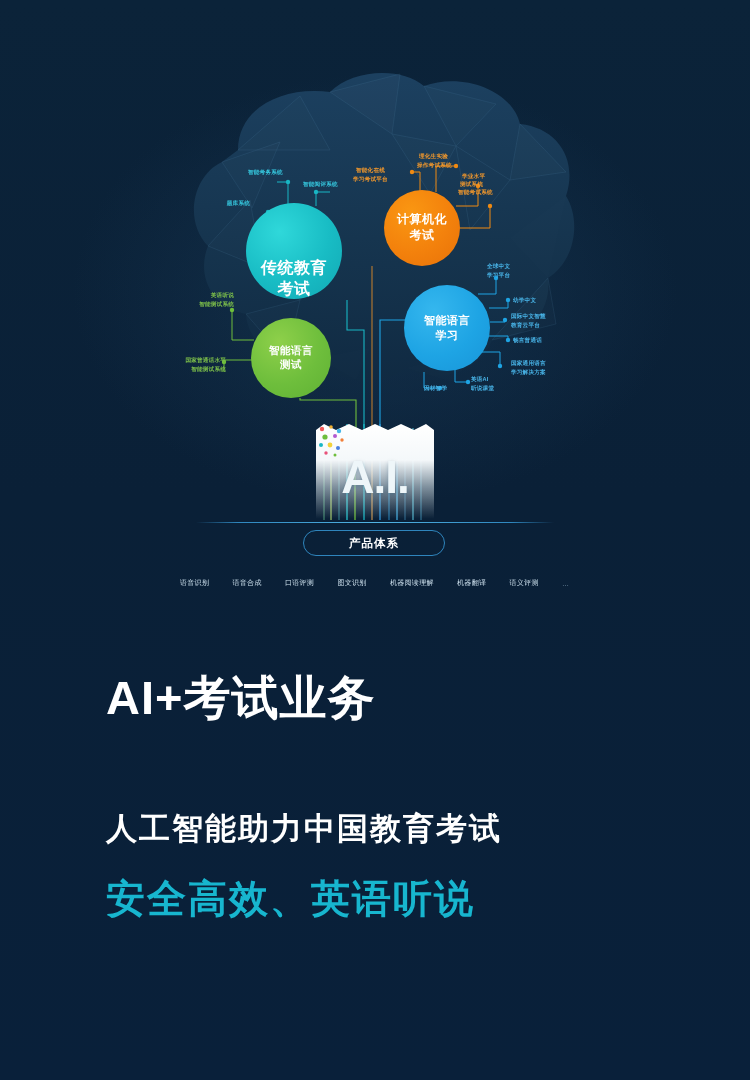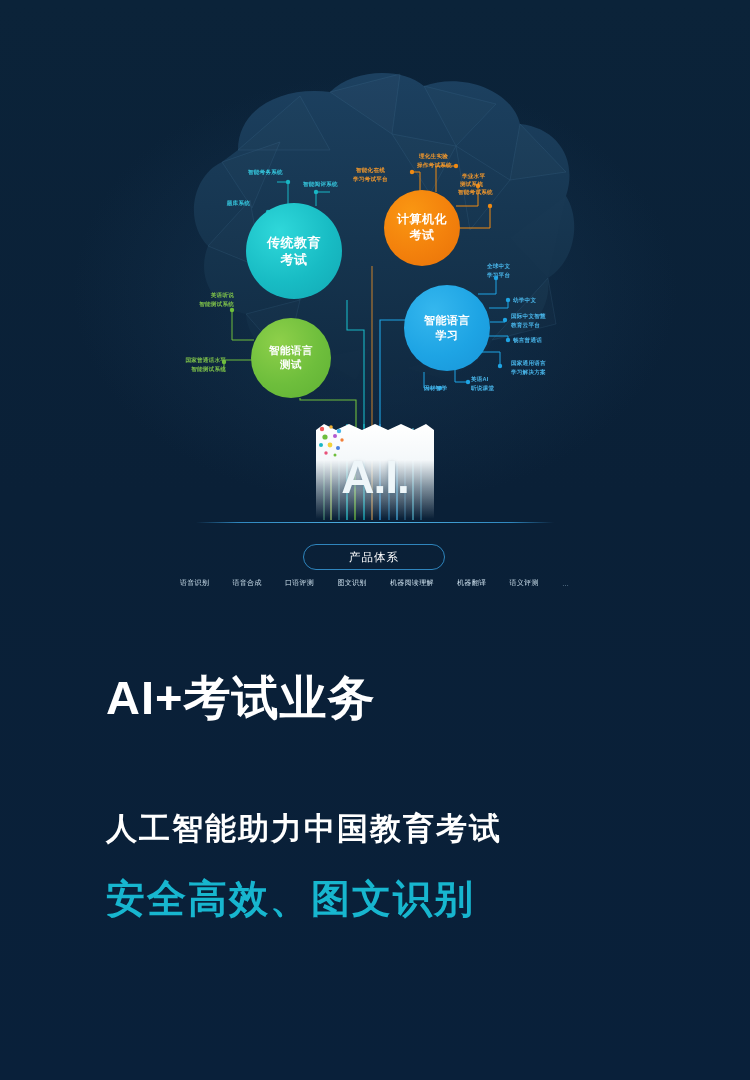--- a/index.html
+++ b/index.html
@@ -24,21 +24,21 @@
   
   .node{
     position:absolute; border-radius:50%;
     display:flex; flex-direction:column; align-items:center; justify-content:center;
     color:#fff; font-weight:bold; letter-spacing:.5px; text-align:center;
     line-height:1.32;
   }
   .node span{ display:block; }
   .n-trad{ left:246px; top:203px; width:96px; height:96px; background:
       radial-gradient(circle at 35% 30%, #2fd8da 0%, #18bcc4 55%, #12a8b4 100%);
-      font-size:13px; }
+      font-size:16px;justify-content:flex-end; }
   .n-cbt{ left:384px; top:190px; width:76px; height:76px; background:
       radial-gradient(circle at 35% 30%, #fa9712 0%, #f3810c 55%, #e87208 100%);
       font-size:12px; }
   .n-lang{ left:404px; top:285px; width:86px; height:86px; background:
       radial-gradient(circle at 35% 30%, #35b7ee 0%, #1ea4e4 55%, #1895d8 100%);
       font-size:11px; }
   .n-test{ left:251px; top:318px; width:80px; height:80px; background:
       radial-gradient(circle at 35% 30%, #8ed04a 0%, #6ebe3c 55%, #5fb134 100%);
       font-size:10.5px; }
 
@@ -71,24 +71,24 @@
     text-shadow:0 2px 4px rgba(40,90,120,.35);
   }
   .confetti{ position:absolute; left:70px; top:20px; width:30px; height:34px; }
 
   
   .rule{
     position:absolute; left:196px; top:522px; width:358px; height:1px;
     background:linear-gradient(90deg,rgba(60,150,200,0) 0%,#2f87bf 12%,#52b4e4 50%,#2f87bf 88%,rgba(60,150,200,0) 100%);
   }
   .pill{
-    position:absolute; left:303px; top:544px; width:142px; height:26px;
+    position:absolute; left:303px; top:530px; width:142px; height:26px;
     border:1px solid #2f85bd; border-radius:13px;
     display:flex; align-items:center; justify-content:center;
-    color:#ffffff; font-size:11.5px; font-weight:normal; letter-spacing:1px;
+    color:#ffffff; font-size:11.5px; font-weight:bold; letter-spacing:1px;
   }
   .keywords{
     position:absolute; left:180px; top:578px; width:390px;
     display:flex; justify-content:space-between; align-items:center;
   }
   .keywords span{ color:#cfe2ef; font-size:7px; letter-spacing:.3px; white-space:nowrap; }
   .keywords span.dots{ color:#7f9cb3; letter-spacing:1px; }
 
   
   .copy{ position:absolute; left:106px; top:672px; width:560px; }
@@ -319,16 +319,16 @@
       <span>机器阅读理解</span>
       <span>机器翻译</span>
       <span>语义评测</span>
       <span class="dots">…</span>
     </div>
   </div>
 
   <div class="copy">
     <div class="h1">AI+考试业务</div>
     <div class="h2">人工智能助力中国教育考试</div>
-    <div class="h3">安全高效、图文识别</div>
+    <div class="h3">安全高效、英语听说</div>
   </div>
 
 </div>
 
 </body></html>

